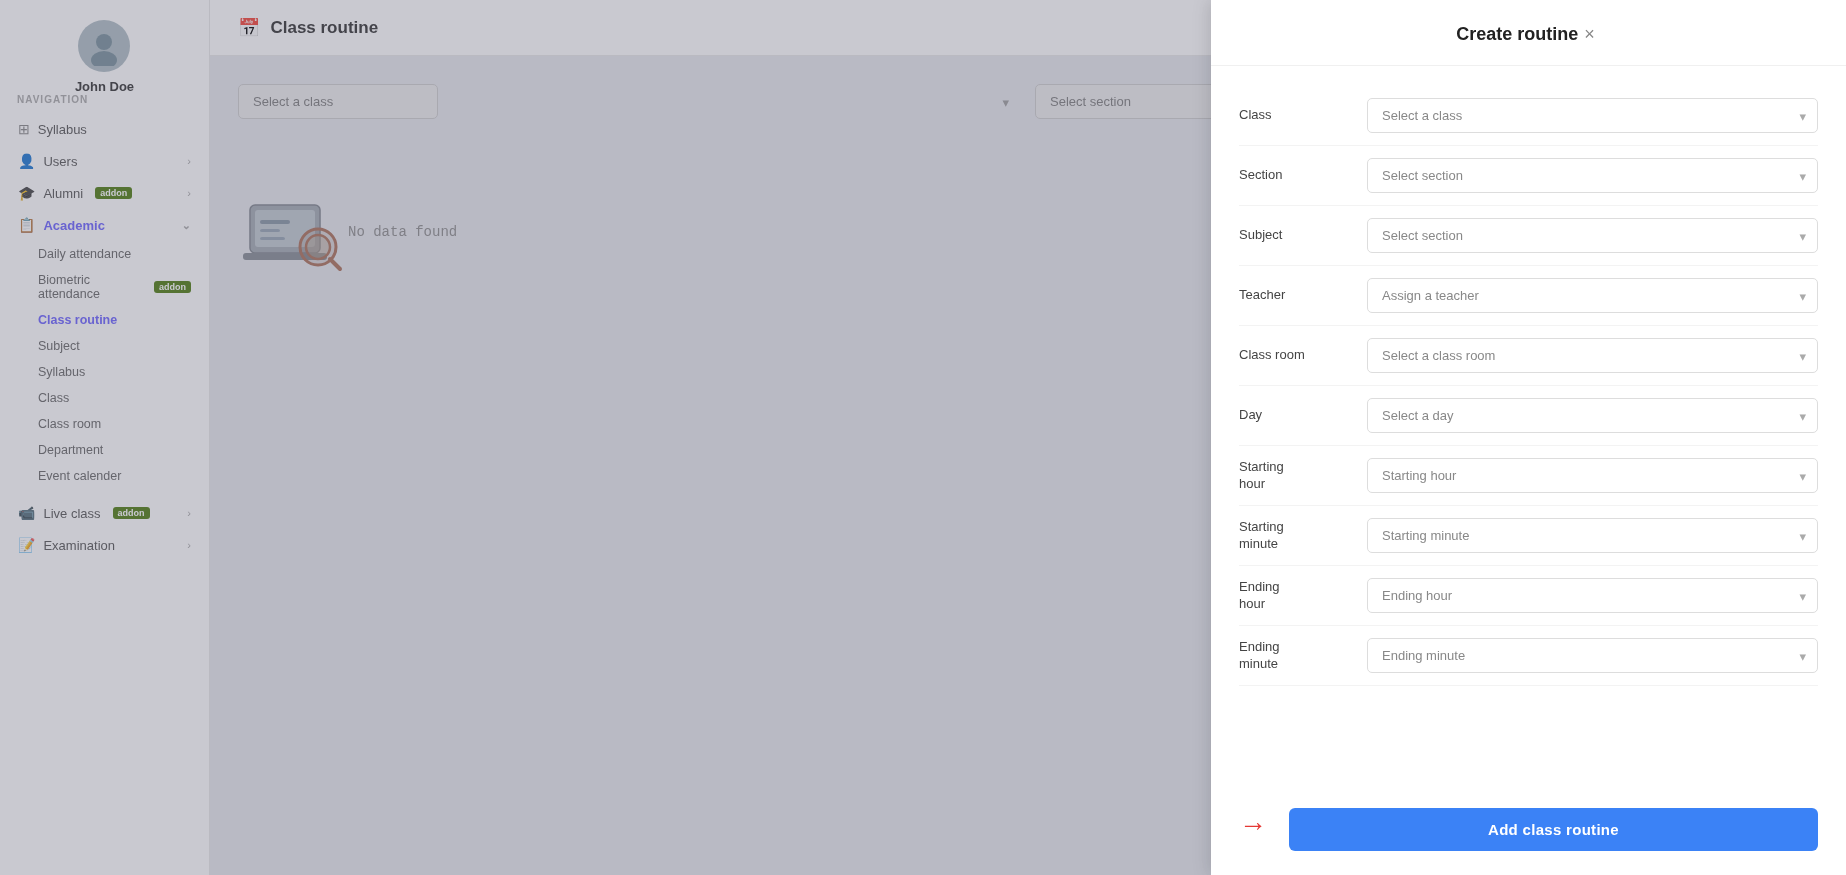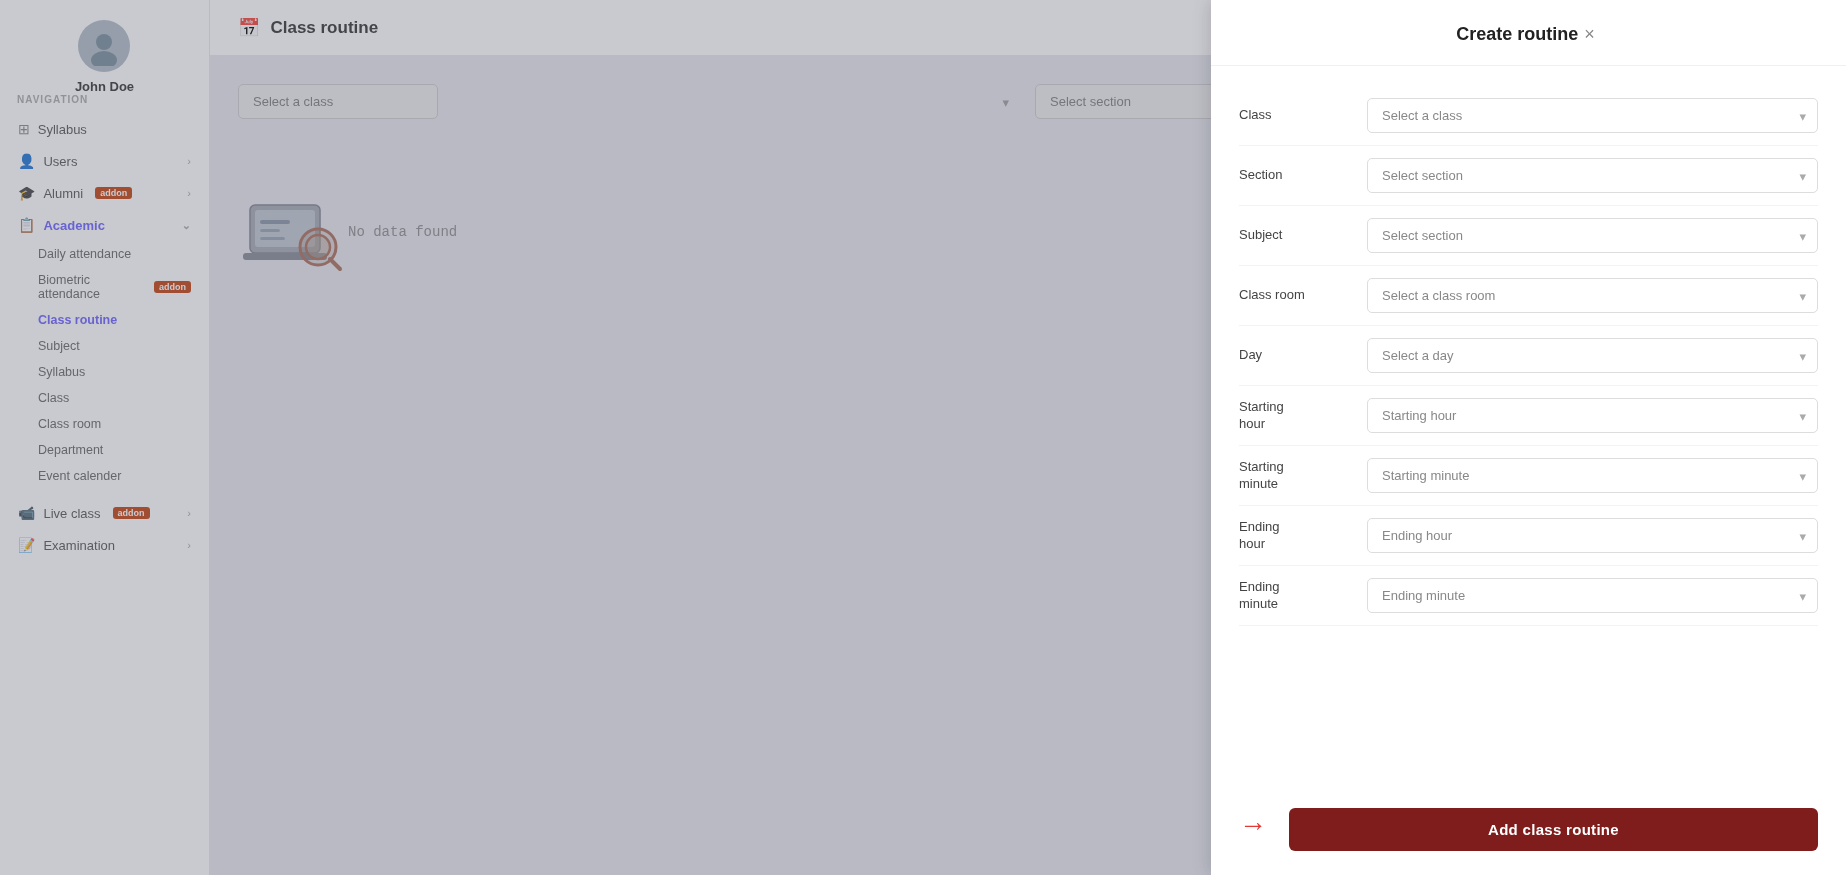--- a/index.html
+++ b/index.html
@@ -58,21 +58,21 @@
       color: #555;
       cursor: pointer;
       position: relative;
       gap: 8px;
     }
     .nav-item.active { color: #6c63ff; font-weight: 600; }
     .nav-item .icon { font-size: 14px; color: #888; }
     .nav-item.active .icon { color: #6c63ff; }
     .nav-item .arrow { margin-left: auto; font-size: 11px; color: #aaa; }
     .badge {
-      background: #c2410c;
+      background: #4d7c0f;
       color: #fff;
       font-size: 9px;
       border-radius: 3px;
       padding: 1px 5px;
       font-weight: 600;
       margin-left: 4px;
     }
     .sub-nav-item {
       width: 100%;
       padding: 6px 18px 6px 38px;
@@ -240,21 +240,21 @@
       align-items: center;
       gap: 18px;
     }
     .arrow-indicator {
       font-size: 28px;
       color: #e53935;
       margin-right: 4px;
     }
     .add-btn {
       flex: 1;
-      background: #7f1d1d;
+      background: #3b82f6;
       color: #fff;
       border: none;
       border-radius: 6px;
       padding: 13px 0;
       font-size: 15px;
       font-weight: 600;
       cursor: pointer;
       letter-spacing: 0.3px;
       margin-top: 16px;
     }
@@ -418,20 +418,28 @@
 
     <div class="form-row">
       <span class="form-label">Subject</span>
       <div class="form-select-wrapper">
         <select class="form-select">
           <option>Select section</option>
         </select>
       </div>
     </div>
 
+    <div class="form-row">
+      <span class="form-label">Teacher</span>
+      <div class="form-select-wrapper">
+        <select class="form-select">
+          <option>Assign a teacher</option>
+        </select>
+      </div>
+    </div>
 
     <div class="form-row">
       <span class="form-label">Class room</span>
       <div class="form-select-wrapper">
         <select class="form-select">
           <option>Select a class room</option>
         </select>
       </div>
     </div>
 

